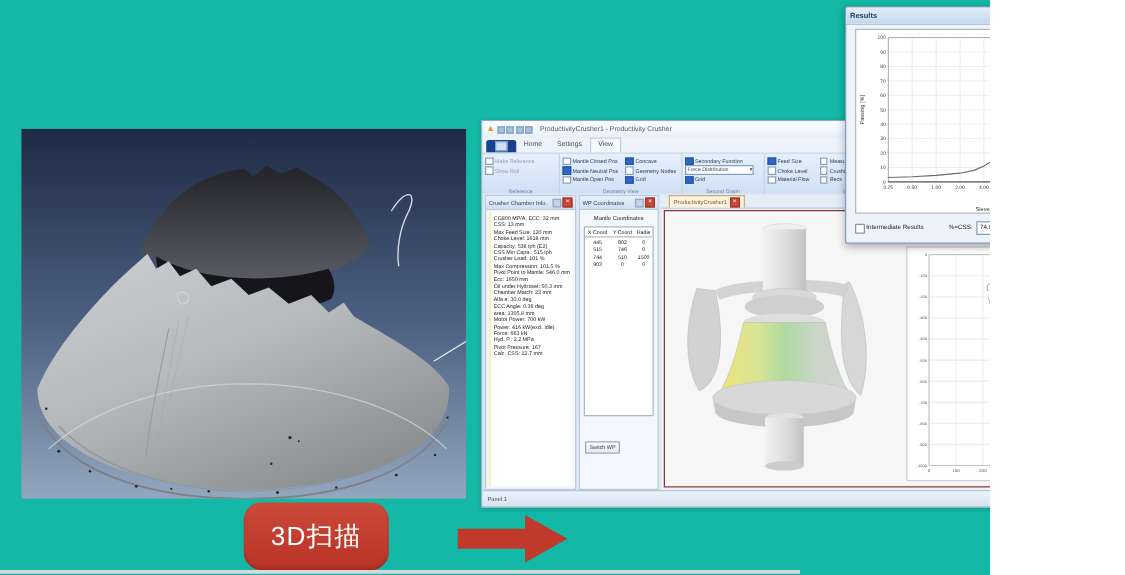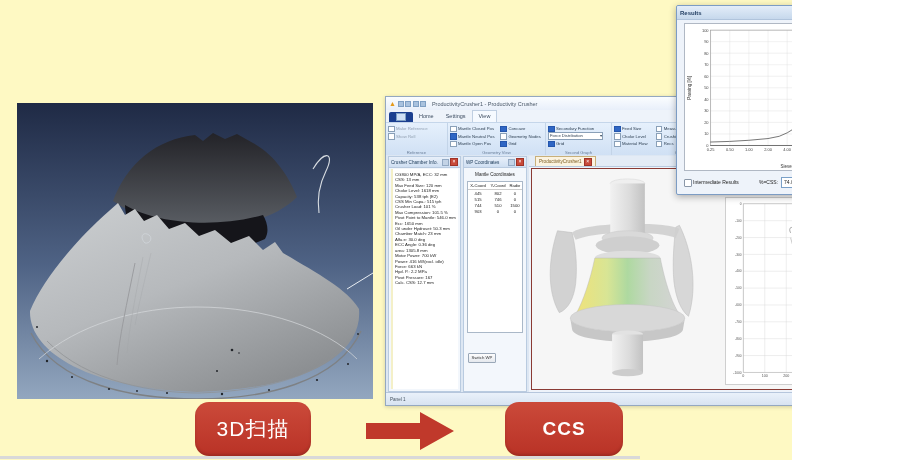--- a/index.html
+++ b/index.html
@@ -1,16 +1,16 @@
 <!DOCTYPE html>
 <html><head>
 <meta charset="utf-8">
 <style>
   html,body{margin:0;padding:0;background:#fff;font-family:"Liberation Sans",sans-serif;}
-  #canvas{position:relative;width:792px;height:460px;background:#fef9c3;overflow:hidden;}
+  #canvas{position:relative;width:792px;height:460px;background:#14b8a6;overflow:hidden;}
 
   
   #scan{position:absolute;left:17px;top:103px;width:356px;height:296px;}
   #scan svg{display:block;width:100%;height:100%;}
 
   
   #app{position:absolute;left:385px;top:96px;width:500px;height:308px;background:#eef3fa;
        border:1px solid #94a8c0;box-shadow:0 1px 4px rgba(0,0,0,.18);font-size:5px;color:#333;}
   #app-titlebar{position:absolute;left:0;top:0;right:0;height:13px;display:flex;align-items:center;
        background:linear-gradient(#fbfdff,#e8effa);border-bottom:1px solid #d5e0ee;padding:0 3px;}
@@ -572,16 +572,15 @@
       <span id="rw-css-box">74.0</span>
       <span id="rw-p80-label">P80 [mm]:</span>
       <span id="rw-p80-box">19.1</span>
     </div>
   </div>
 
   <div class="flow-btn" id="btn-3d">3D扫描</div>
   <svg id="flow-arrow" viewBox="0 0 88 40">
     <path fill="#c0392b" d="M0,12 L54,12 L54,1 L88,20 L54,39 L54,28 L0,28 Z"></path>
   </svg>
-  <div class="flow-btn" id="btn-ccs">CCS</div>
   <div id="bottom-strip"></div>
 
 </div>
 
 </body></html>

